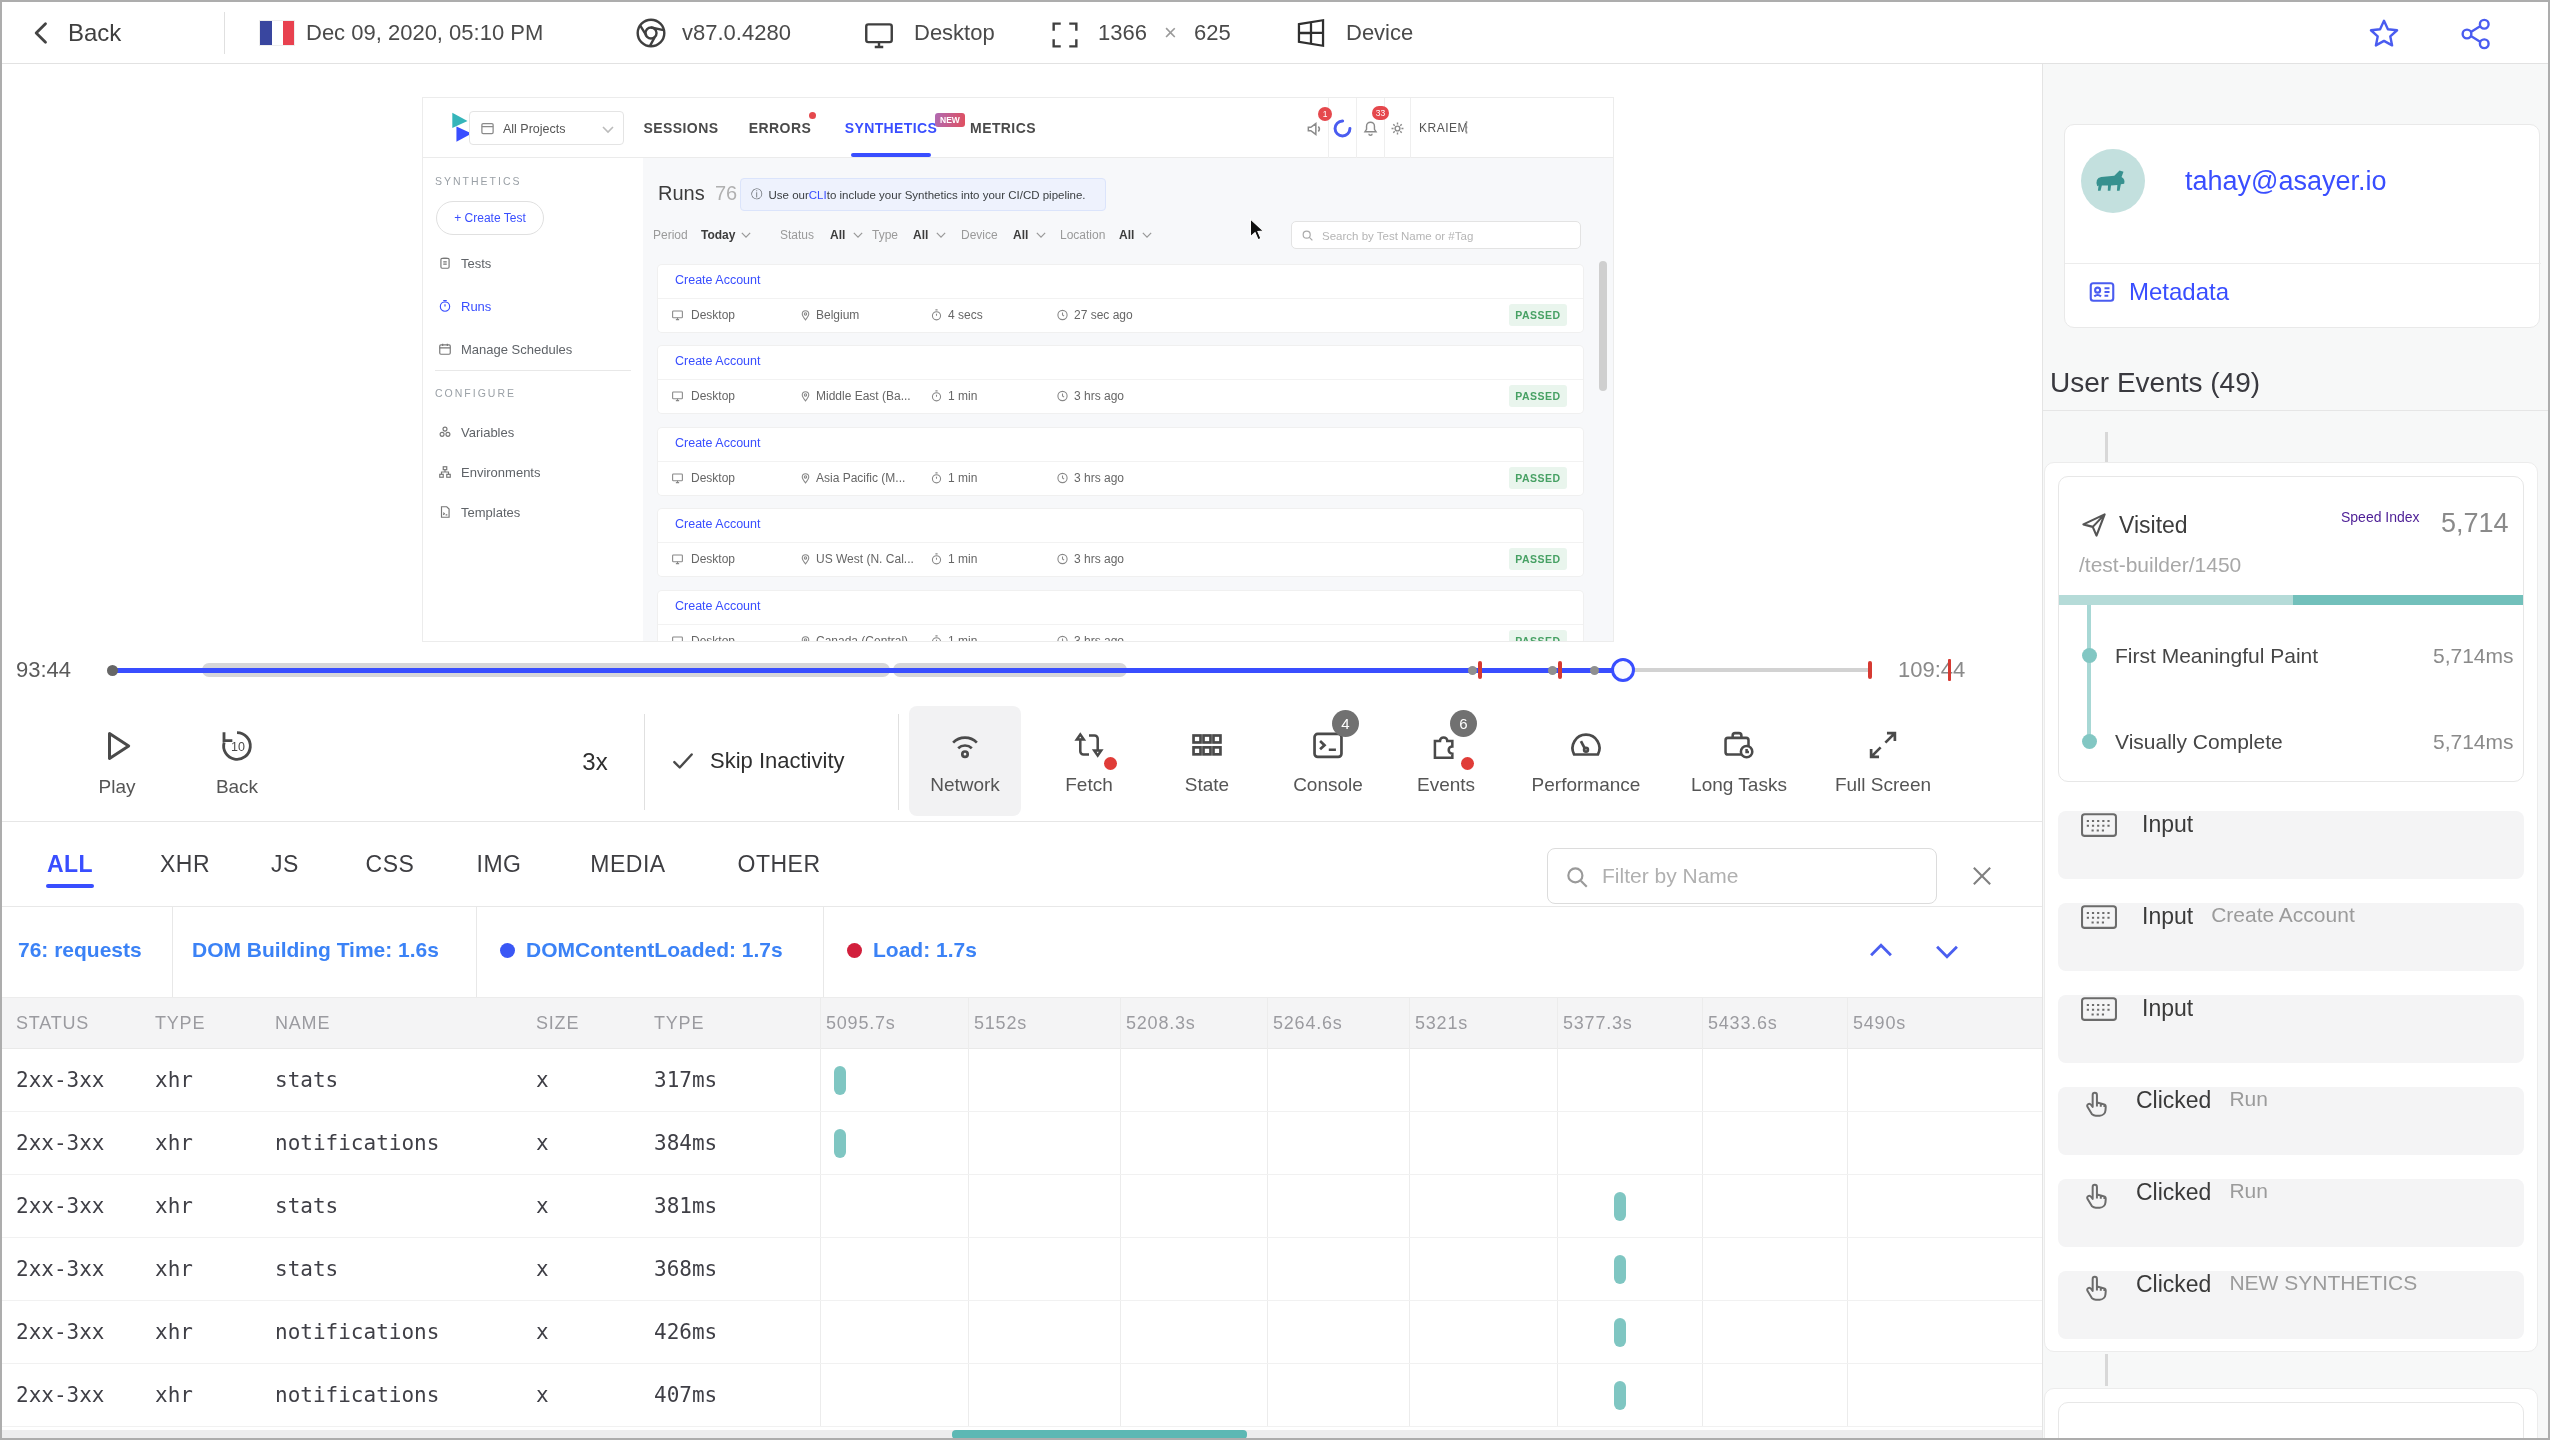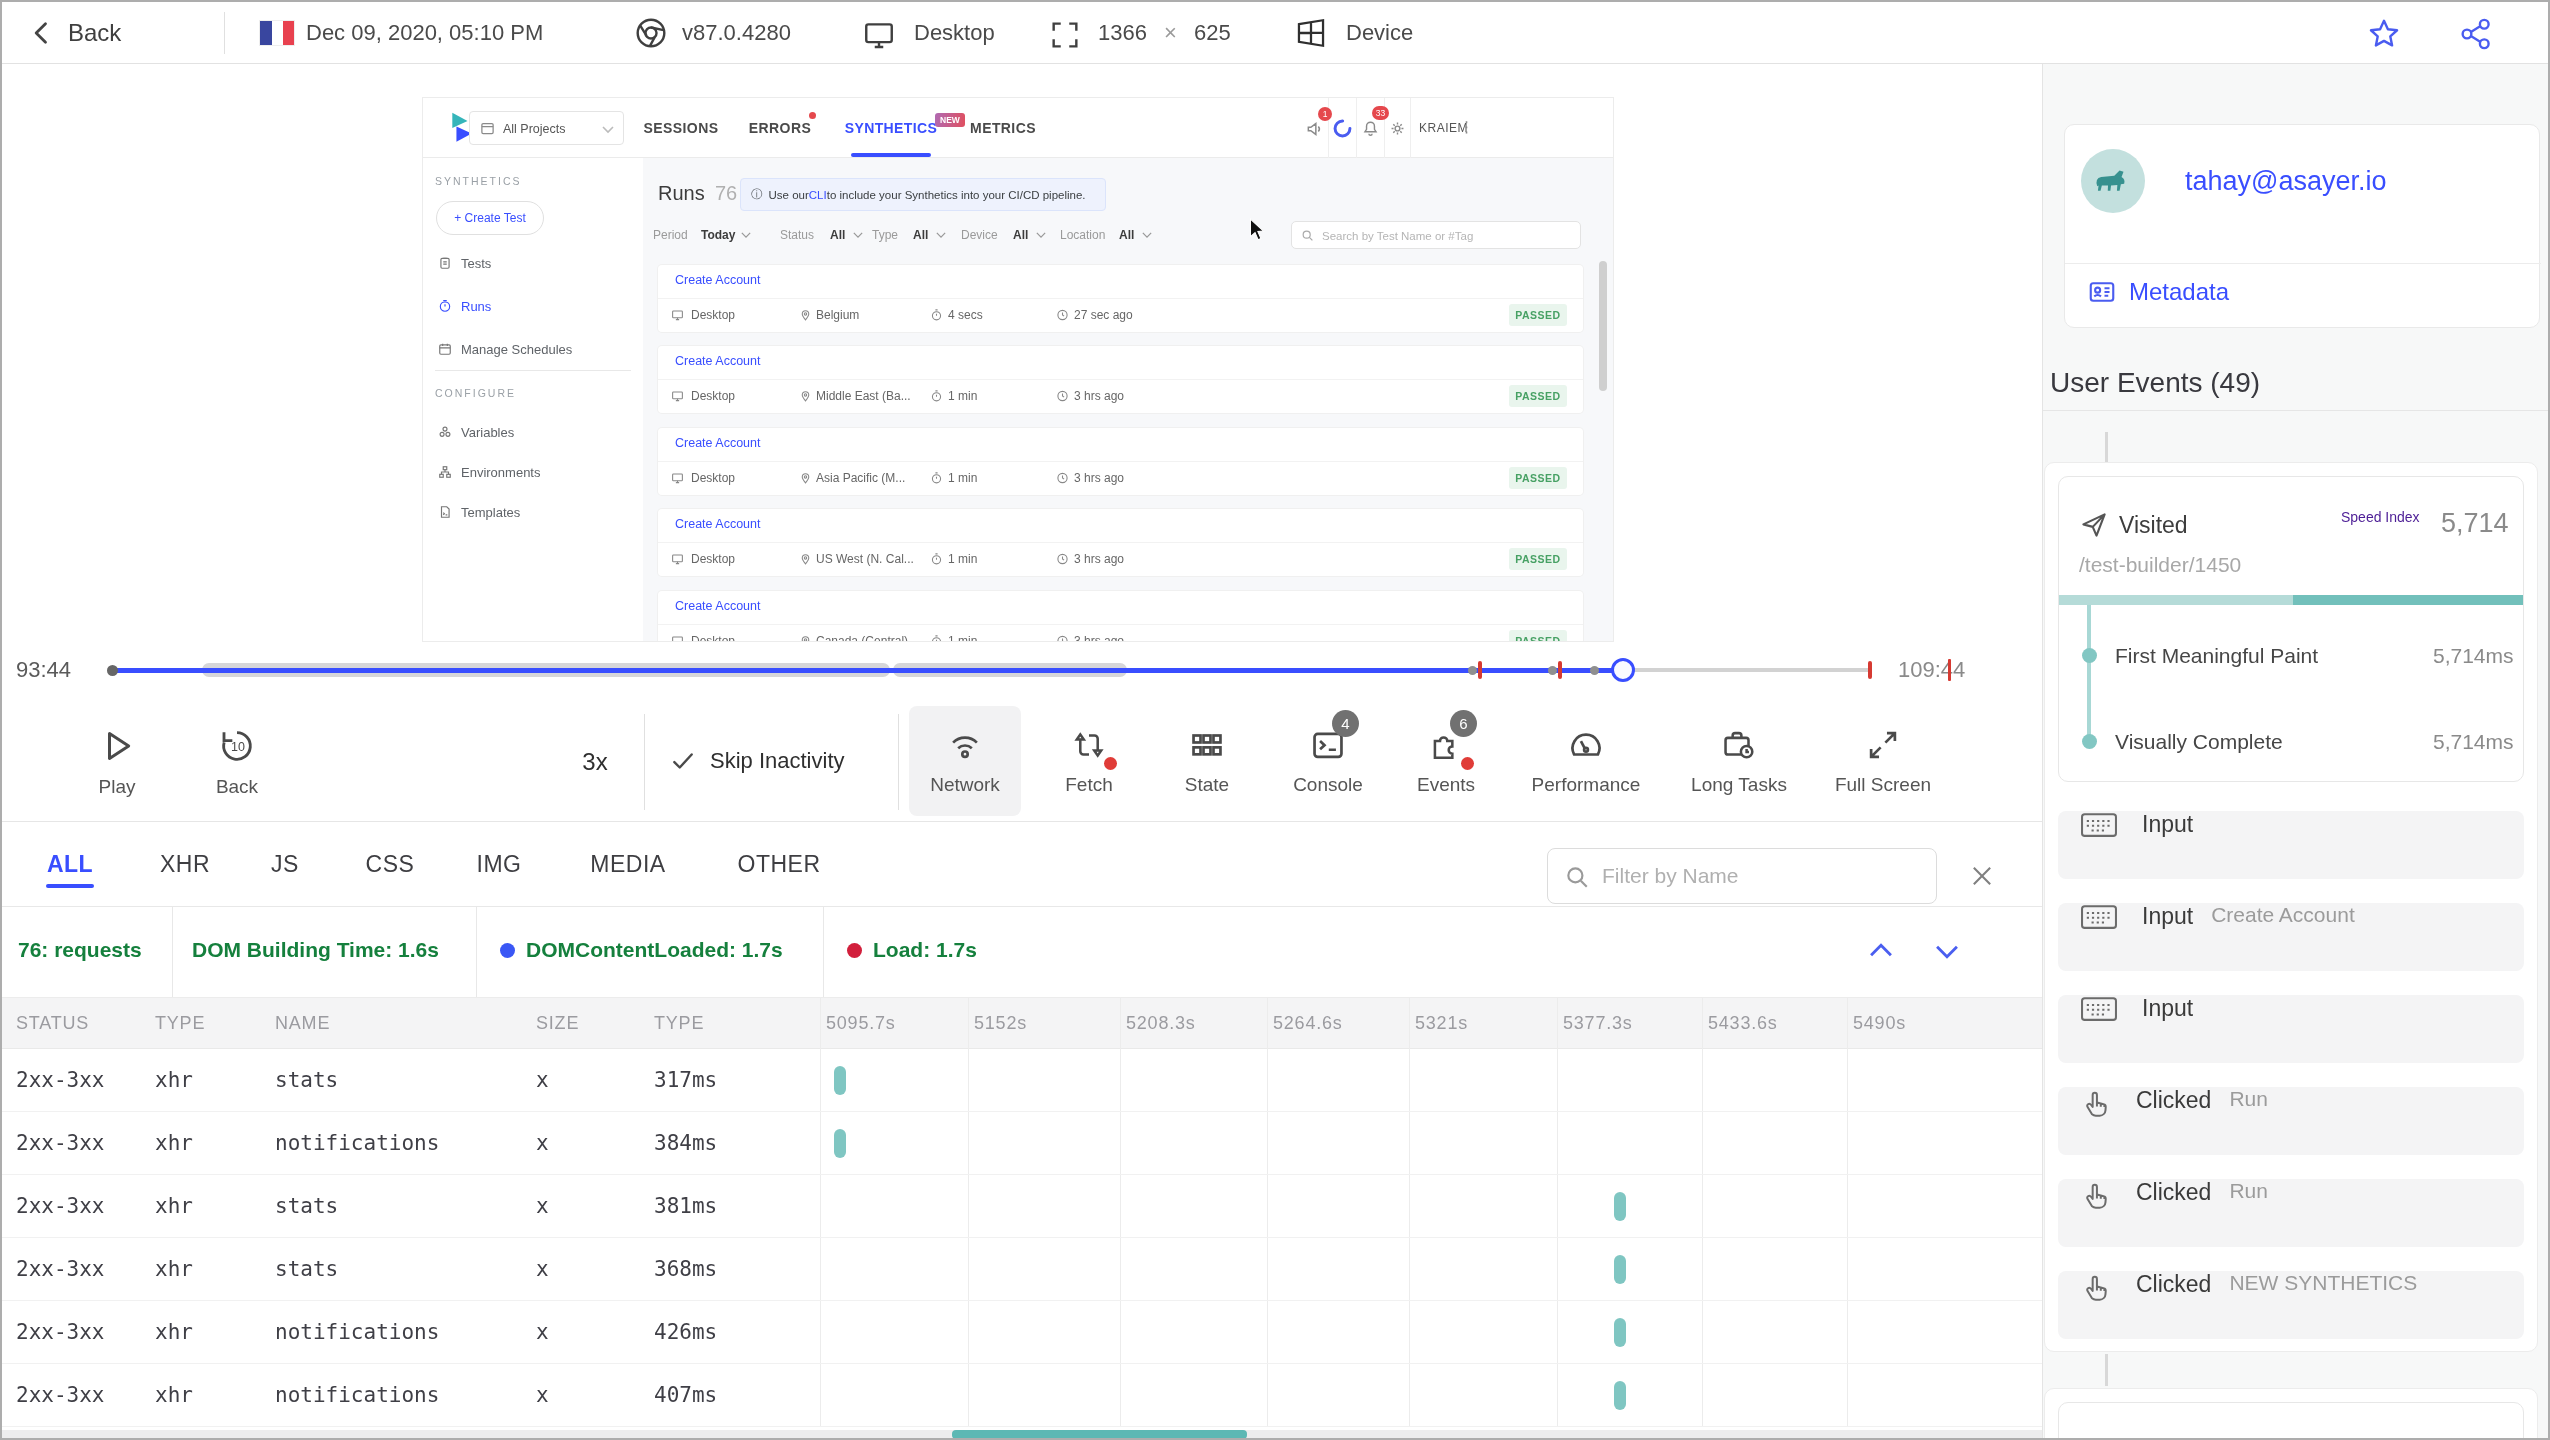--- a/index.html
+++ b/index.html
@@ -33,21 +33,21 @@
 .tl-red{position:absolute;top:659px;width:4px;height:18px;border-radius:2px;background:#d63a32}
 .tl-dot{position:absolute;top:664px;width:9px;height:9px;border-radius:50%;background:#8f8f8f}
 
 .ctrl{position:absolute;top:724px;transform:translateX(-50%);display:flex;flex-direction:column;align-items:center;width:150px;cursor:pointer}
 .ctrl-label{margin-top:10px;font-size:19px;color:#555}
 .ctrl-badge{position:absolute;width:27px;height:27px;border-radius:50%;background:#717171;color:#fff;font-size:15px;display:flex;align-items:center;justify-content:center}
 .red-dot{position:absolute;width:13px;height:13px;border-radius:50%;background:#e03c38}
 .v-div{position:absolute;top:712px;height:96px;width:1px;background:#e0e0e0}
 
 .net-tab{position:absolute;top:862px;transform:translate(-50%,-50%);font-size:23px;font-weight:500;letter-spacing:.5px;color:#3e3e42;cursor:pointer}
-.stat{position:absolute;top:948px;transform:translateY(-50%);font-size:21px;font-weight:600;color:#15803d}
+.stat{position:absolute;top:948px;transform:translateY(-50%);font-size:21px;font-weight:600;color:#3b82f6}
 .stat-div{position:absolute;top:905px;height:90px;width:1px;background:#e8e8e8}
 .col-h{position:absolute;top:1021px;transform:translateY(-50%);font-size:18px;letter-spacing:.8px;color:#9b9ba0}
 .gridline{position:absolute;top:995px;height:430px;width:1px;background:#ececec}
 .net-row{position:absolute;left:0;width:2040px;height:63px;border-bottom:1px solid #f1f1f1}
 .net-cell{position:absolute;top:0;line-height:63px;font-family:"DejaVu Sans Mono",monospace;font-size:21px;color:#3f3f46}
 .wf-bar{position:absolute;top:17px;width:12px;height:29px;border-radius:6px;background:#7fc6c2}
 
 .sidebar{left:2040px;top:62px;width:510px;height:1378px;background:#f7f8f8;border-left:1px solid #e4e4e4}
 .ev-row{position:absolute;left:2056px;width:466px;height:68px;background:#f4f4f5;border-radius:8px;display:flex;padding-left:22px;cursor:pointer}
 .ev-label{font-size:23px;font-weight:500;color:#3a3a3a;margin-left:24px}

